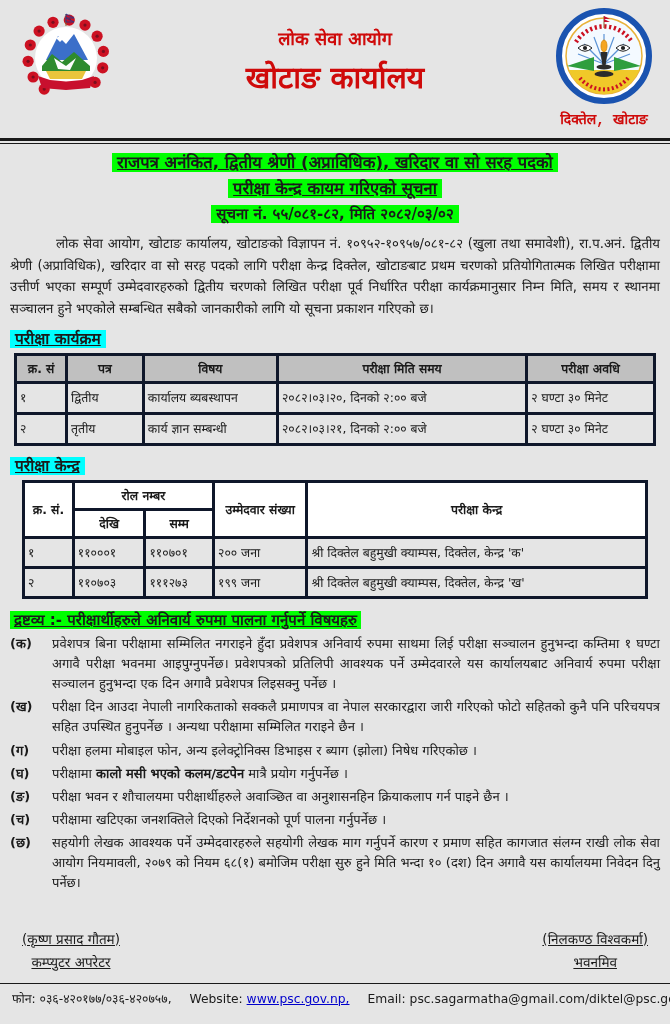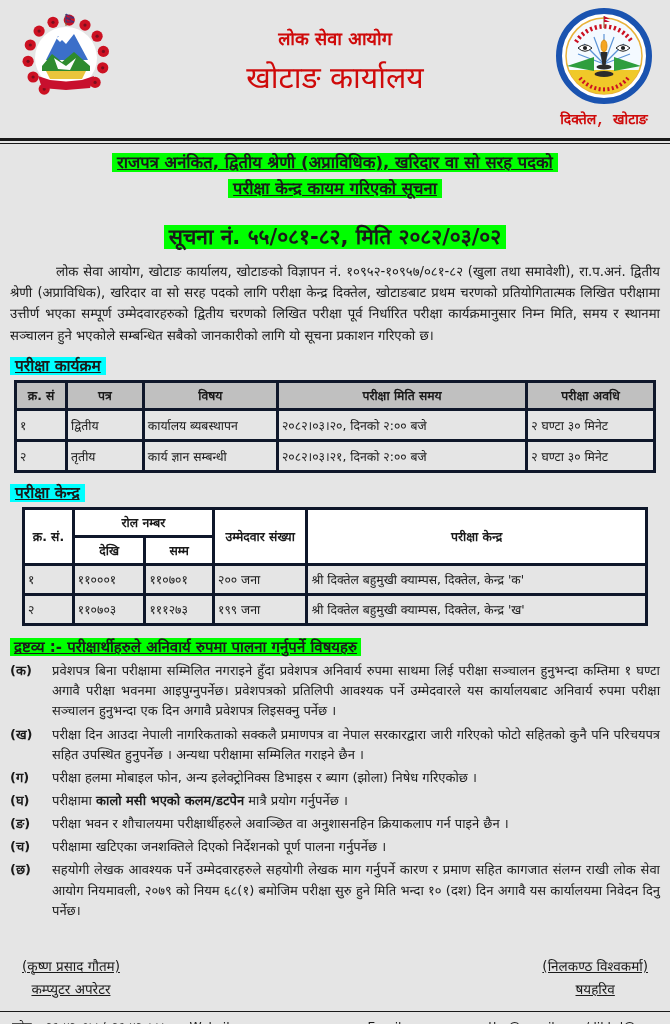--- a/index.html
+++ b/index.html
@@ -8,32 +8,32 @@
   .page { width:670px; height:1024px; margin:0 auto; background:#e5e5e5; position:relative;
           padding:8px 10px 0 10px; overflow:hidden; }
 
   
   .header { display:flex; align-items:flex-start; justify-content:space-between; height:128px; }
   .logo-box { width:112px; display:flex; flex-direction:column; align-items:center;font-family:Liberation Mono, monospace; }
   .logo-box svg { width:100px; height:100px; display:block; }
   .logo-caption { color:#cf0a0a; font-weight:bold; font-size:14px; margin-top:1px; white-space:nowrap; }
   .head-center { flex:1; text-align:center; padding-top:18px; }
   .org-line1 { color:#cf0a0a; font-size:18px; font-weight:bold; }
-  .org-line2 { color:#cf0a0a; font-size:30px; font-weight:normal; margin-top:6px; }
+  .org-line2 { color:#cf0a0a; font-size:30px; font-weight:bold; margin-top:6px; }
 
   
   .double-rule { border-top:3px solid #1a1a1a; border-bottom:1px solid #1a1a1a; height:6px;
                  margin:2px -10px 6px -10px; }
 
   
   .title-block { text-align:center; line-height:1.55; }
   .hl-green { background:#00ff00; padding:0 5px; }
   .title-line { font-size:16.5px; font-weight:bold; }
   .title-line .hl-green { text-decoration:underline; }
-  .notice-line { font-size:21px; font-weight:bold; margin-top:20px; }
+  .notice-line { font-size:15px; font-weight:bold; margin-top:2px; }
 
   
   .intro { font-size:13.2px; text-align:justify; line-height:1.62; margin-top:7px; text-indent:46px; }
 
   
   .cyan-heading { text-align:left; margin:8px 0 4px 0; }
   .cyan-heading span { background:#00ffff; font-size:15.5px; font-weight:bold;
                        text-decoration:underline; padding:0 5px; }
 
   
@@ -285,21 +285,21 @@
     </div>
   </div>
 
   <div class="signatures">
     <div class="sig-block">
       <div class="sig-name">(कृष्ण प्रसाद गौतम)</div>
       <div class="sig-title">कम्प्युटर अपरेटर</div>
     </div>
     <div class="sig-block">
       <div class="sig-name">(निलकण्ठ विश्वकर्मा)</div>
-      <div class="sig-title">षयहरिव</div>
+      <div class="sig-title">भवनमिव</div>
     </div>
   </div>
 
   <div class="footer-rule"></div>
   <div class="footer">
     <span>फोन: ०३६-४२०१७७/०३६-४२०७५७,</span><span class="gap"></span>
     <span>Website:</span>
     <a href="#" class="link">www.psc.gov.np,</a><span class="gap"></span>
     <span>Email:</span>
     <span>psc.sagarmatha@gmail.com/diktel@psc.gov.np</span>

